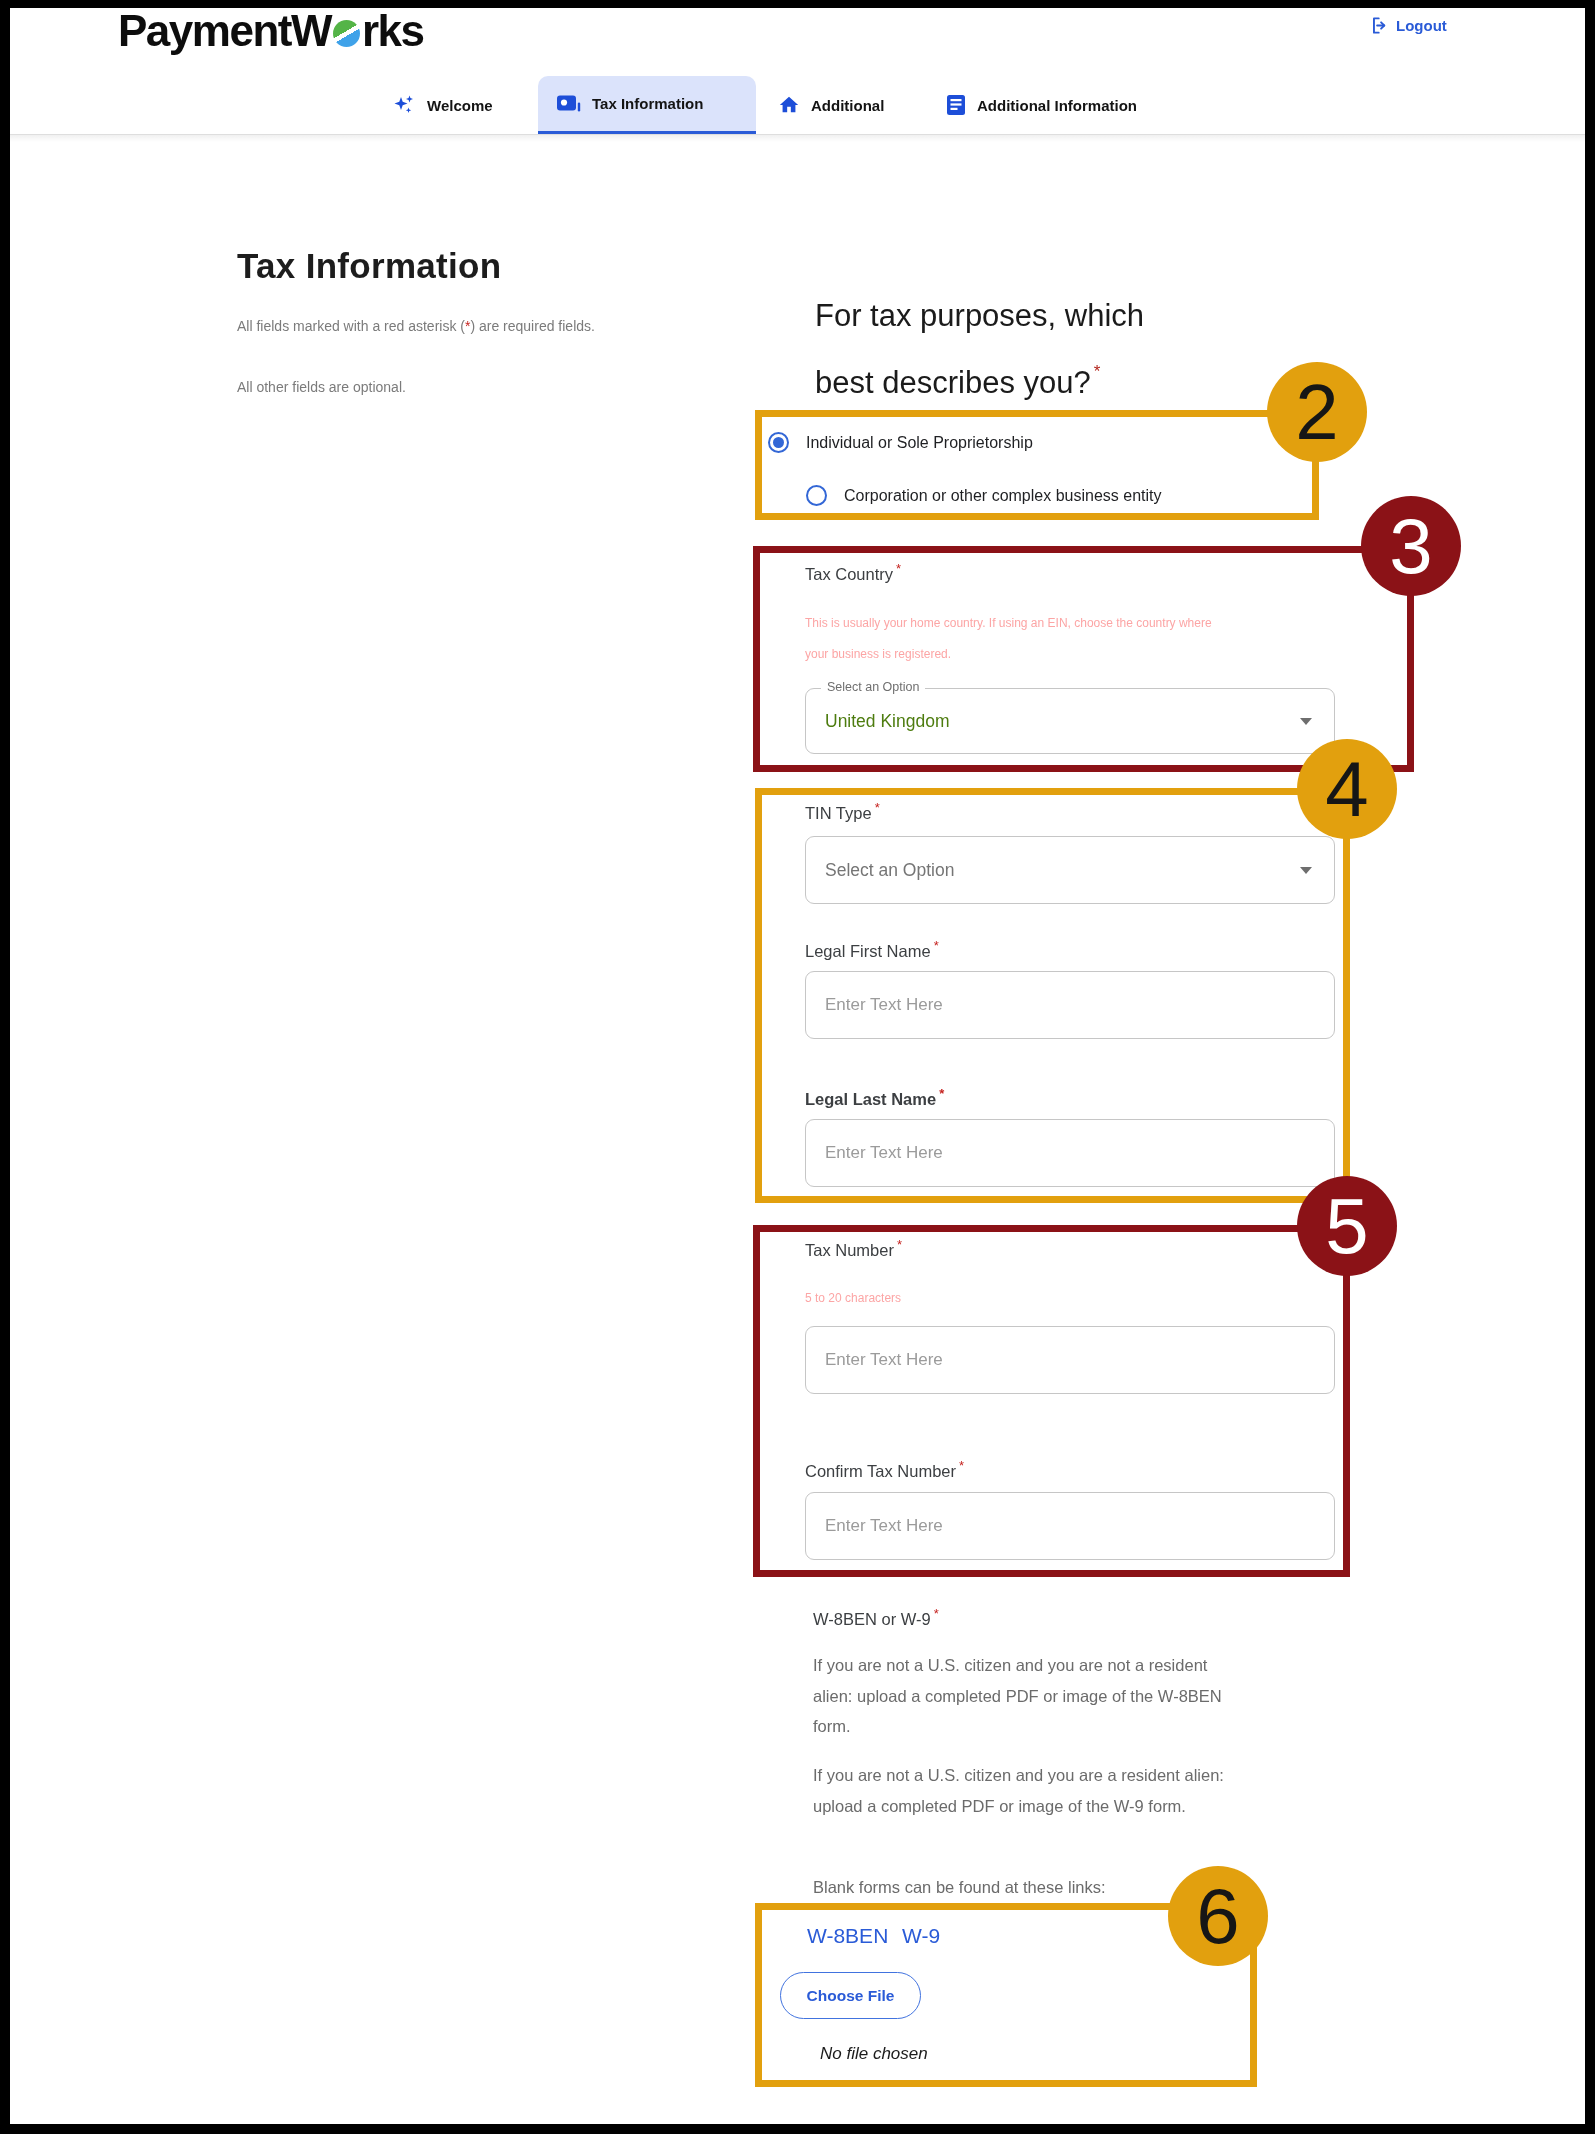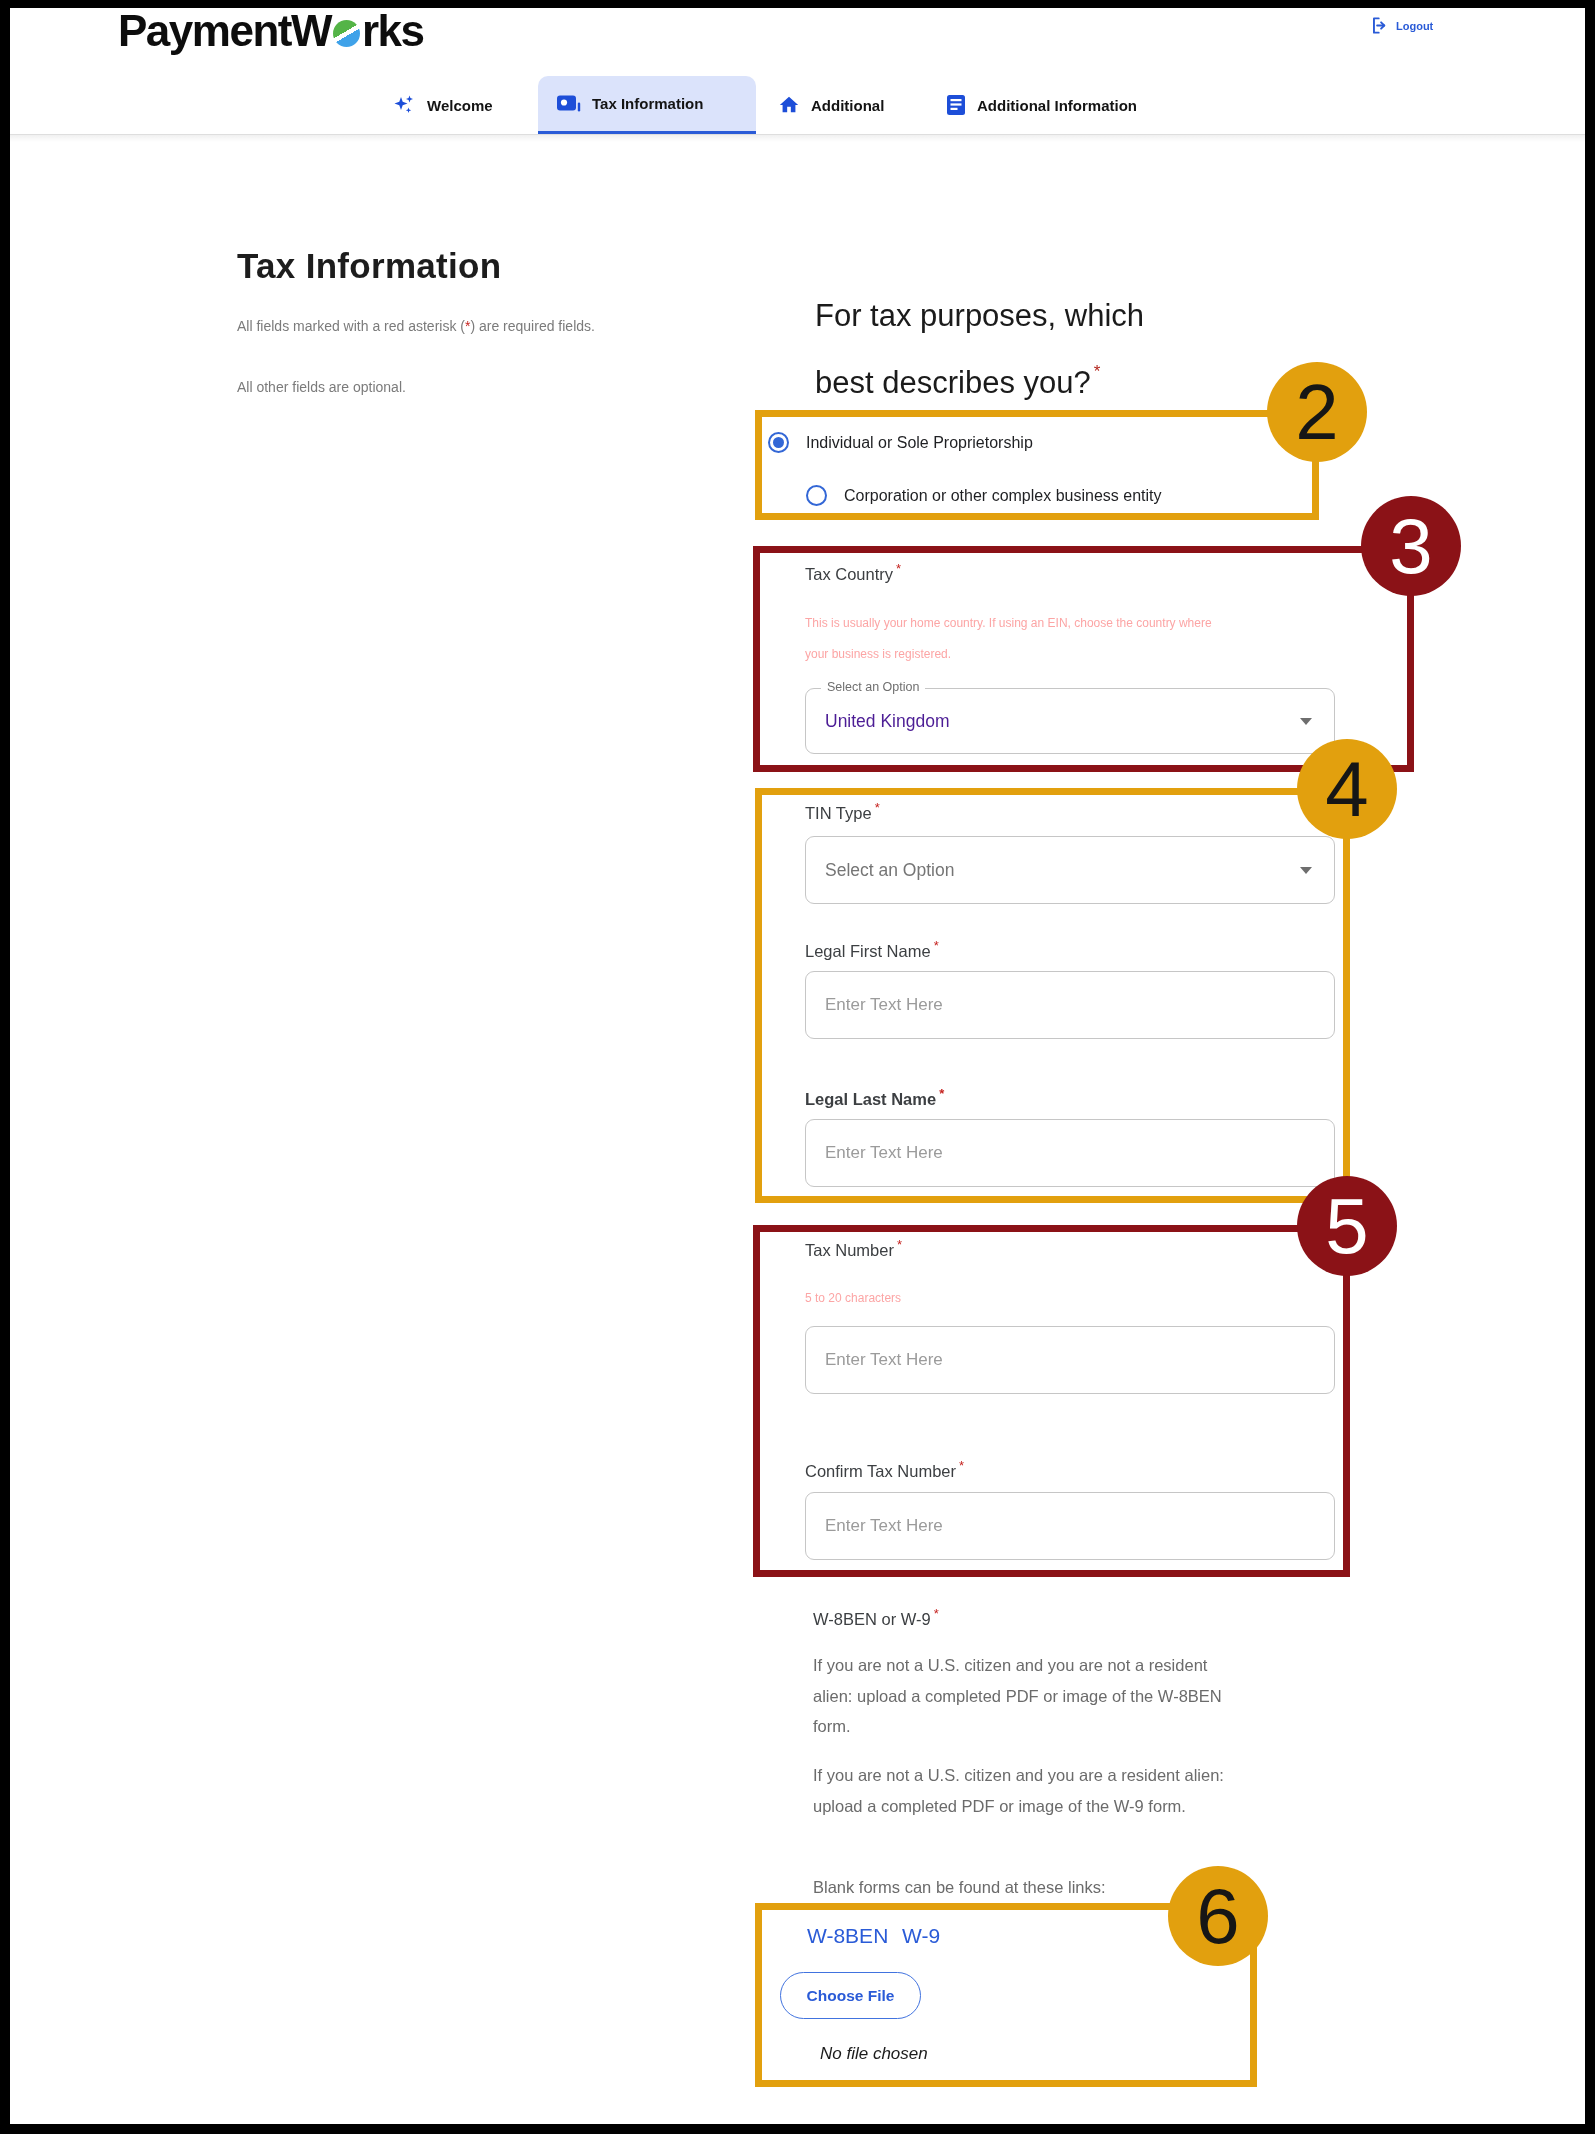--- a/index.html
+++ b/index.html
@@ -11,21 +11,21 @@
     overflow:hidden;
   }
   .page { position:absolute; left:10px; top:8px; width:1575px; height:2116px; background:#fff; }
 
   
   .logo { position:absolute; left:118px; top:6px; font-size:44px; font-weight:700; color:#0d0d0d; letter-spacing:-1.5px; white-space:nowrap; }
   .logo-o { display:inline-block; width:27px; height:27px; border-radius:50%;
             background:linear-gradient(150deg,#54B447 44%,#ffffff 44% 56%,#3FA2E9 56%);
             margin:0 2px; vertical-align:-1px; }
   .logout { position:absolute; left:1370px; top:16px; display:flex; align-items:center; gap:7px;
-            color:#2A5BD7; font-size:11px; font-weight:700; cursor:pointer; }
+            color:#2A5BD7; font-size:15px; font-weight:700; cursor:pointer; }
 
   .tab { position:absolute; top:76px; height:58px; display:flex; align-items:center; gap:11px;
          font-weight:700; font-size:15px; color:#141414; padding:0 18px; cursor:pointer; box-sizing:border-box; }
   .tab.active { background:#DBE3FB; border-radius:10px 10px 0 0; border-bottom:3px solid #2A5BD7; }
   .header-rule { position:absolute; left:10px; top:134px; width:1575px; height:7px;
                  border-top:1px solid #DEDEDE; background:linear-gradient(rgba(0,0,0,0.06),rgba(0,0,0,0)); }
 
   
   .main-title { position:absolute; left:237px; top:246px; font-size:35px; font-weight:700; color:#1d1d1d; letter-spacing:0.3px; }
   .side-note { position:absolute; left:237px; width:378px; font-size:14px; line-height:21px; color:#7b7b7b; }
@@ -47,21 +47,21 @@
   .text-input { position:absolute; width:530px; height:68px; box-sizing:border-box;
                 border:1px solid #C6C6C6; border-radius:9px; padding:0 19px;
                 font-size:17px; color:#202124; background:#fff; outline:none;
                 font-family:"Liberation Sans","DejaVu Sans",sans-serif; }
   .text-input::placeholder { color:#9B9B9B; opacity:1; }
 
   .select-box { position:absolute; width:530px; height:66px; box-sizing:border-box;
                 border:1px solid #C6C6C6; border-radius:9px; background:#fff;
                 display:flex; align-items:center; justify-content:space-between;
                 padding:0 22px 0 19px; cursor:pointer; }
-  .select-value { font-size:17.5px; color:#4c1d95; }
+  .select-value { font-size:17.5px; color:#4d7c0f; }
   .select-value.placeholder { color:#757575; }
   .float-label { position:absolute; top:-9px; left:15px; background:#fff; padding:0 6px;
                  font-size:12.5px; color:#6f6f6f; }
   .caret { width:0; height:0; border-left:6px solid transparent; border-right:6px solid transparent;
            border-top:7px solid #6e6e6e; }
 
   .para { position:absolute; width:432px; font-size:16.5px; line-height:30.5px; color:#6b6b6b; }
   .link { position:absolute; font-size:21px; color:#2A5BD7; cursor:pointer; }
   .choose-btn { position:absolute; left:780px; top:1972px; width:141px; height:47px;
                 border:1.5px solid #4173DF; border-radius:24px; background:#fff;

